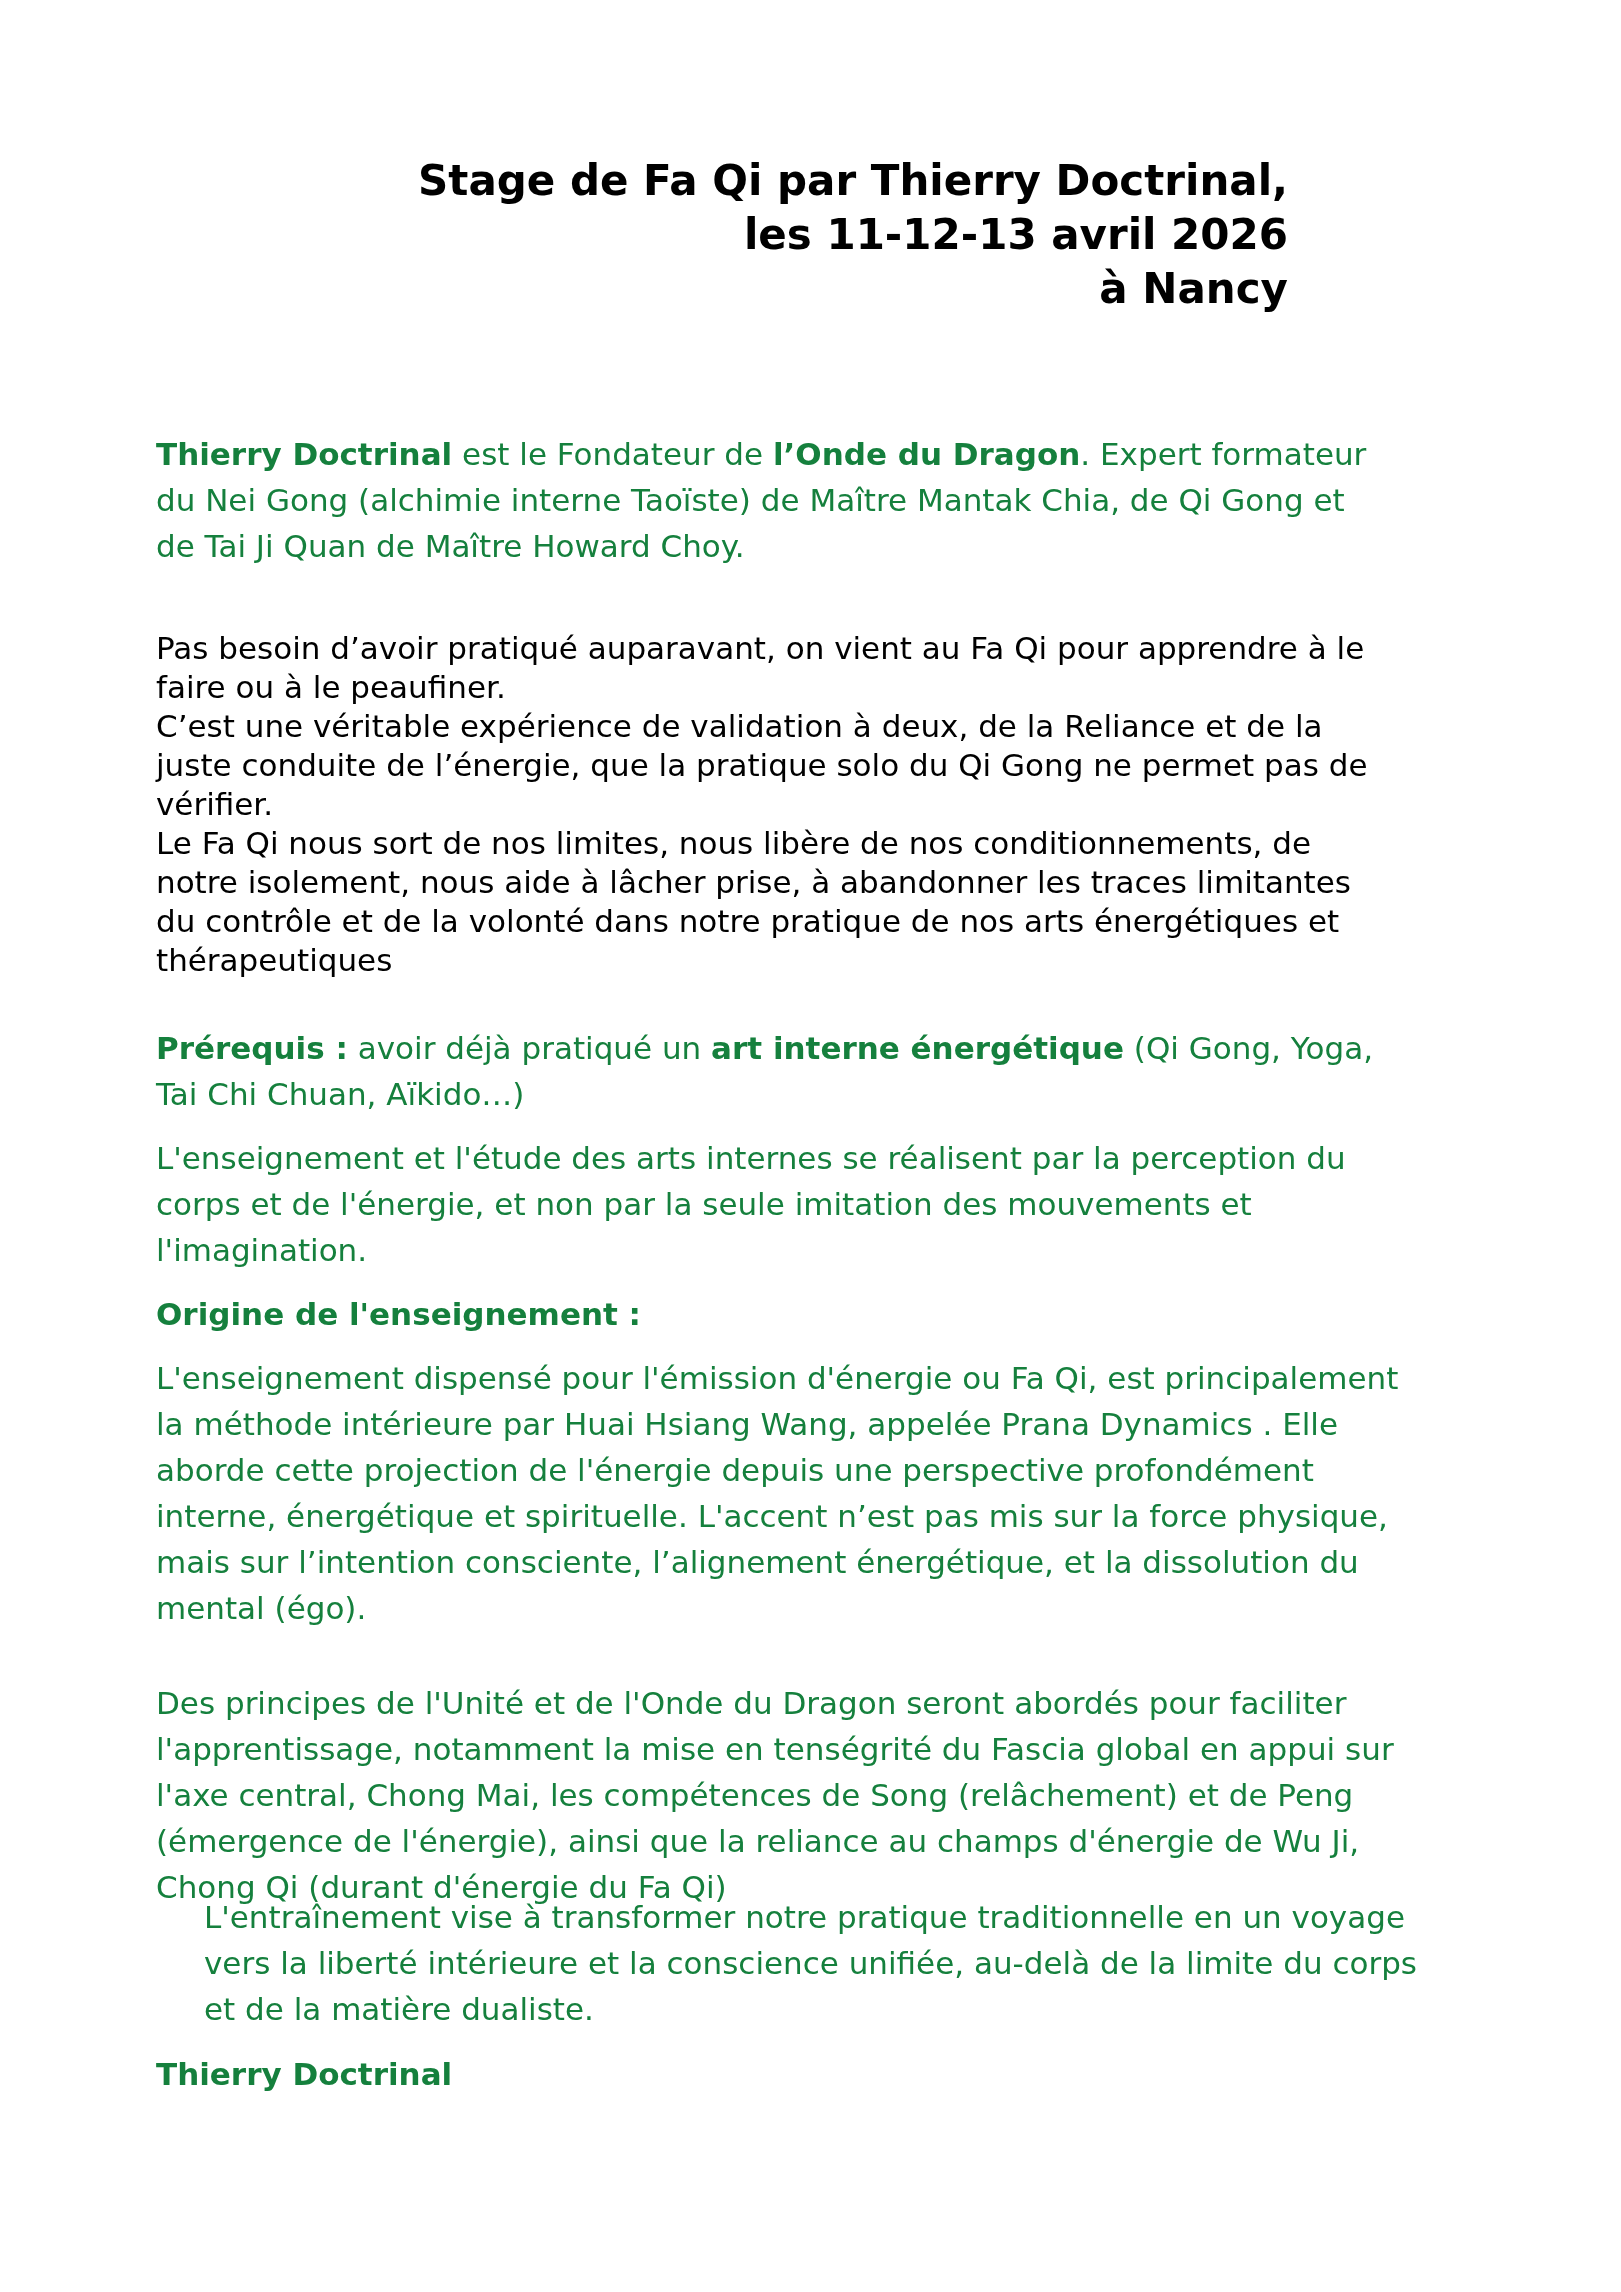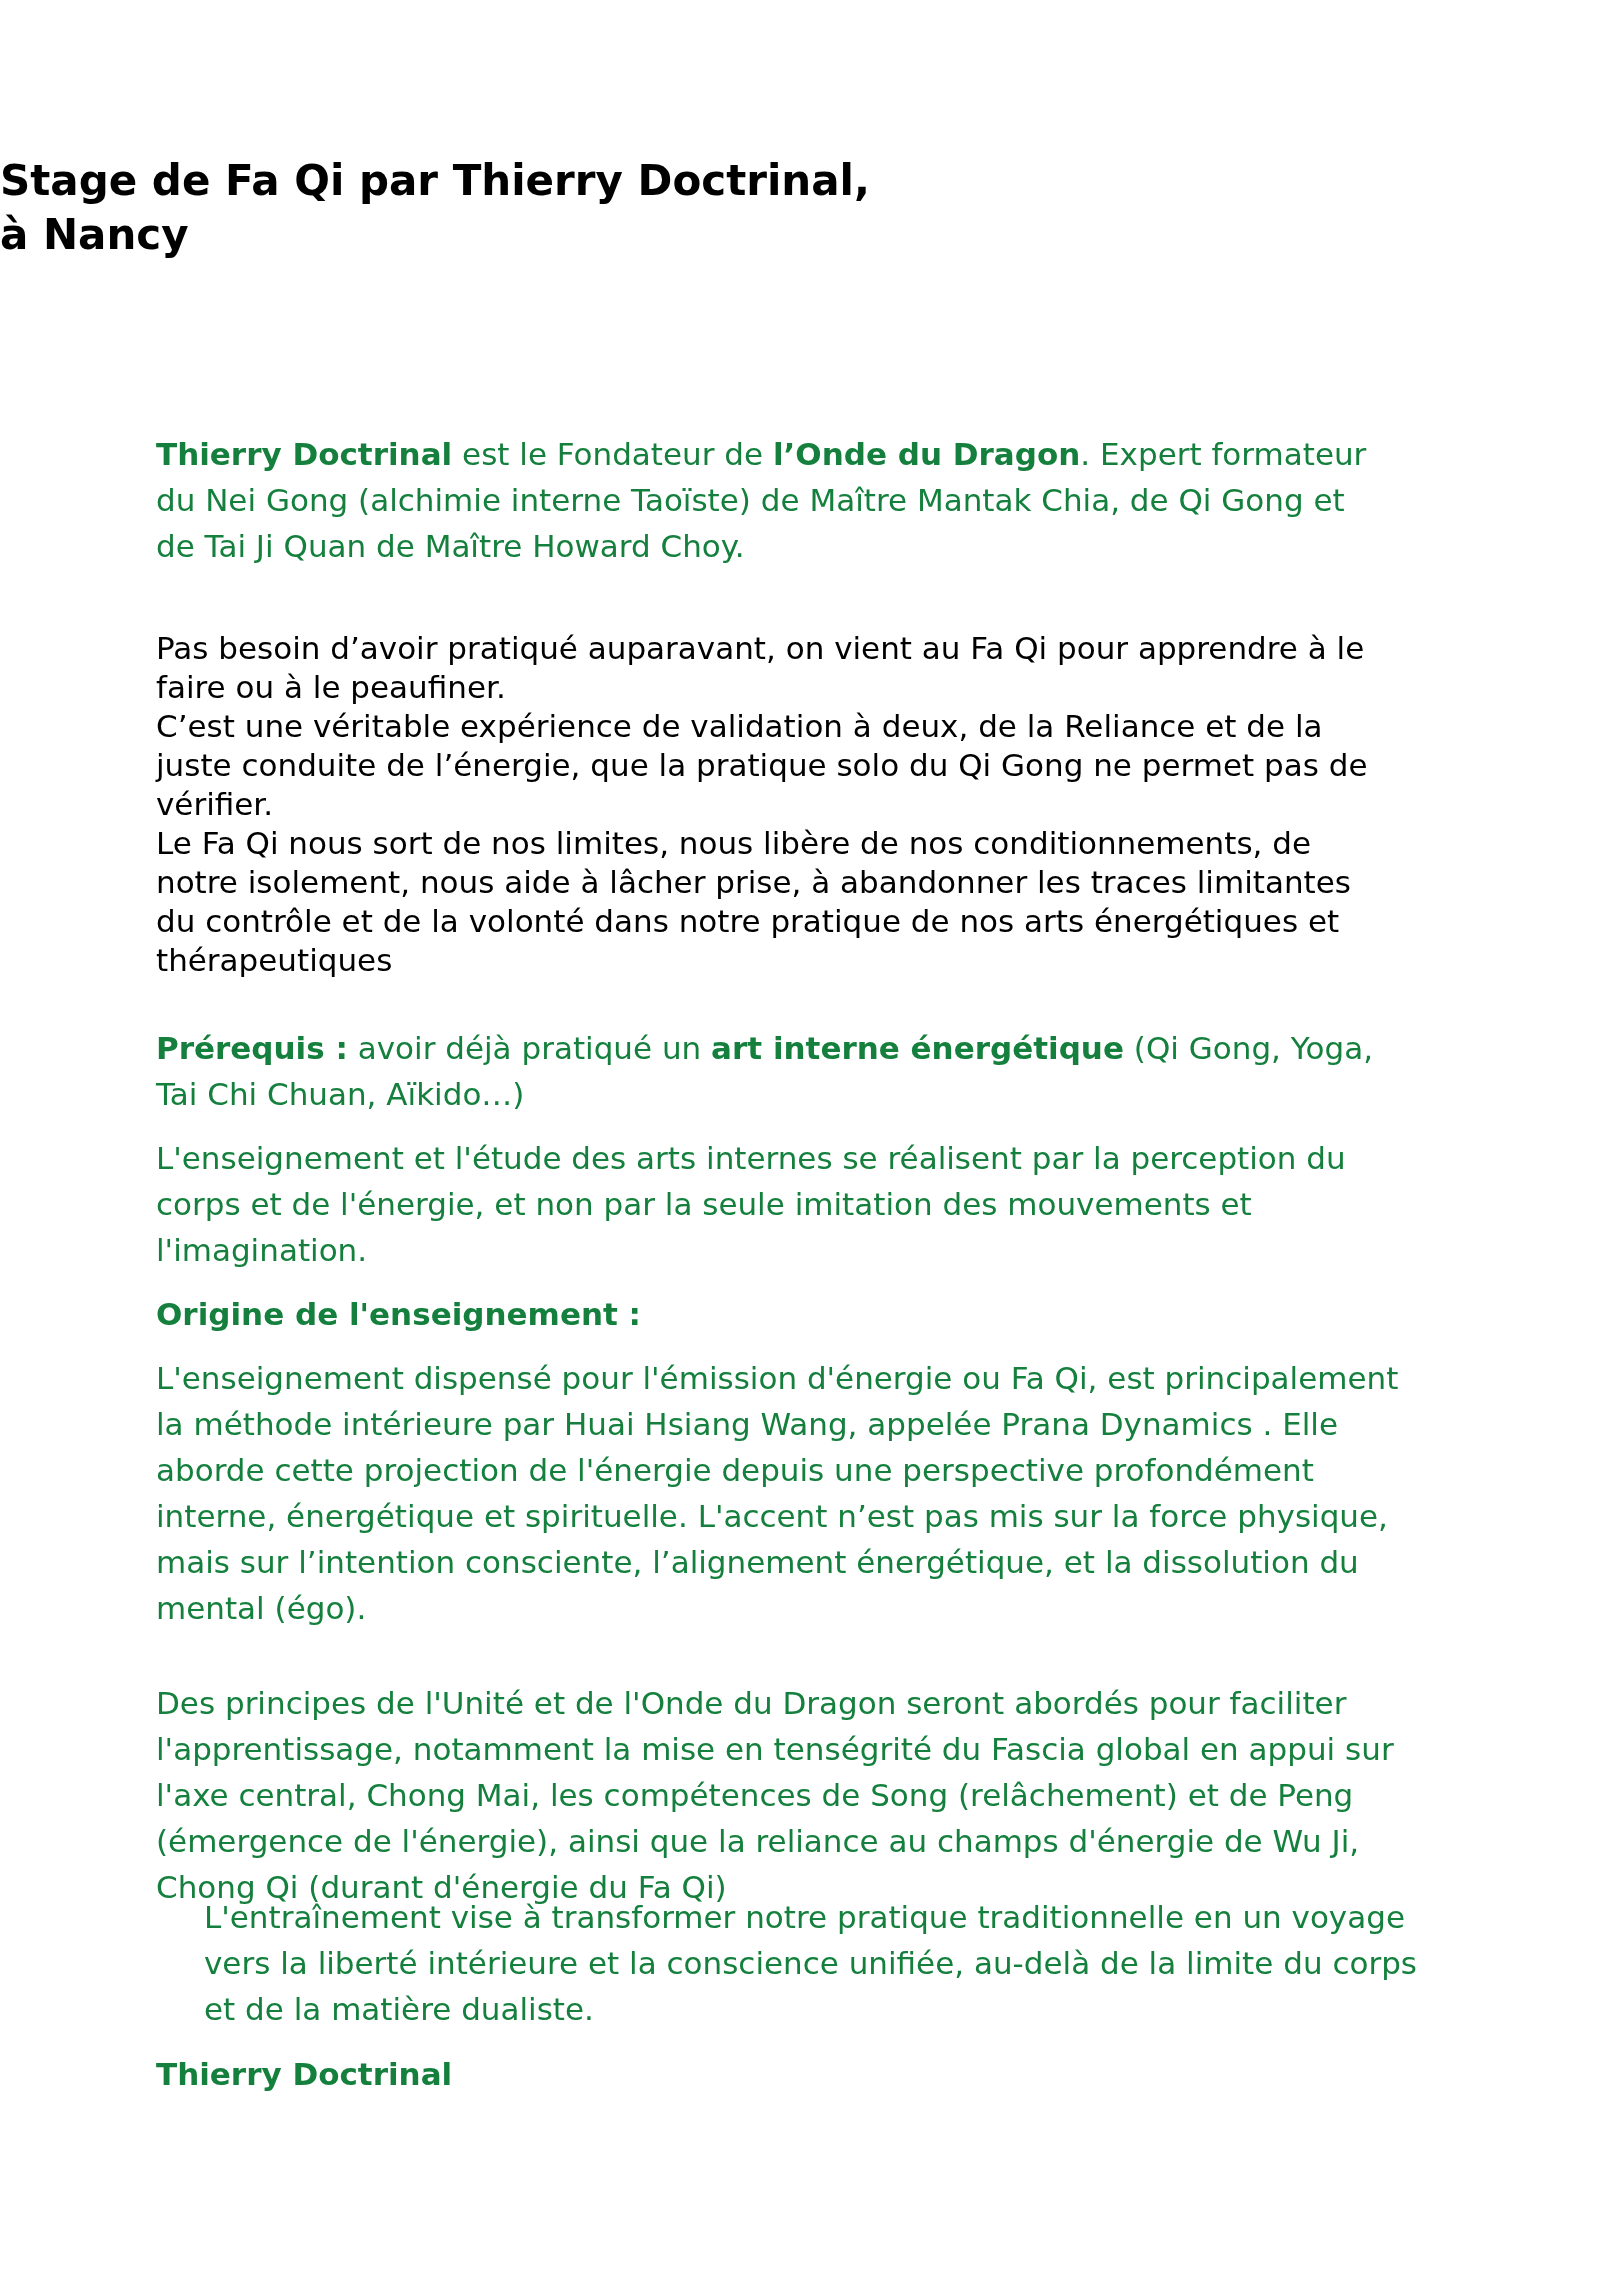--- a/index.html
+++ b/index.html
@@ -1,32 +1,33 @@
 <!DOCTYPE html>
 <html style="font-size:14.3px"><head>
 <meta charset="utf-8">
 <style>
   html, body { margin: 0; padding: 0; background: #ffffff; }
   body { width: 1621px; height: 2293px; position: relative; overflow: hidden; font-family: "DejaVu Sans", sans-serif; }
   .page { position: absolute; left: 0; top: 0; width: 1621px; height: 2293px; }
-  .title { position: absolute; left: 0; top: 154px; width: 1288px; text-align: left; font-weight: bold; font-size: 42px; line-height: 54px; color: #000; }
+  .title { position: absolute; left: 0; top: 154px; width: 1288px; text-align: right; font-weight: bold; font-size: 42px; line-height: 54px; color: #000; }
   .title div { white-space: nowrap; }
   .block { position: absolute; left: 156px; width: 1317px; font-size: 31px; }
   .black { color: #000; line-height: 39px; }
   .gray { color: #15803d; line-height: 46px; }
   .line { white-space: nowrap; }
   b { font-weight: bold; }
 </style>
 </head>
 <body>
 
 <div class="page">
 
   <div class="title">
     <div>Stage de Fa Qi par Thierry Doctrinal,</div>
+    <div>les 11-12-13 avril 2026</div>
     <div>à Nancy</div>
   </div>
 
 
   <div class="block gray" style="top:431px;">
     <div class="line"><b>Thierry Doctrinal</b><span> est le Fondateur de </span><b>l’Onde du Dragon</b><span>. Expert formateur</span></div>
     <div class="line">du Nei Gong (alchimie interne Taoïste) de Maître Mantak Chia, de Qi Gong et</div>
     <div class="line">de Tai Ji Quan de Maître Howard Choy.</div>
   </div>
 

